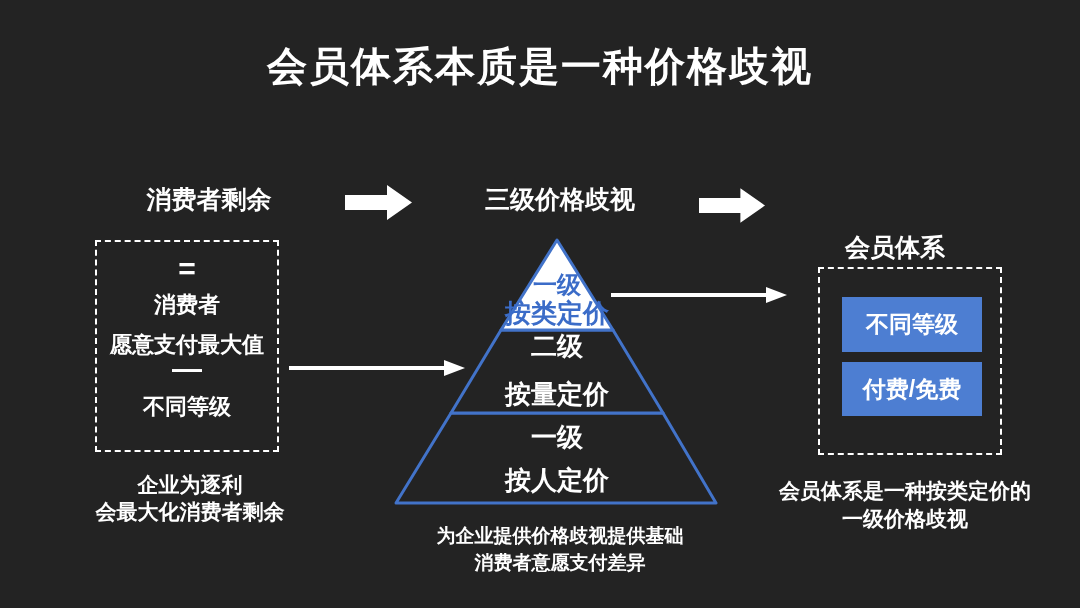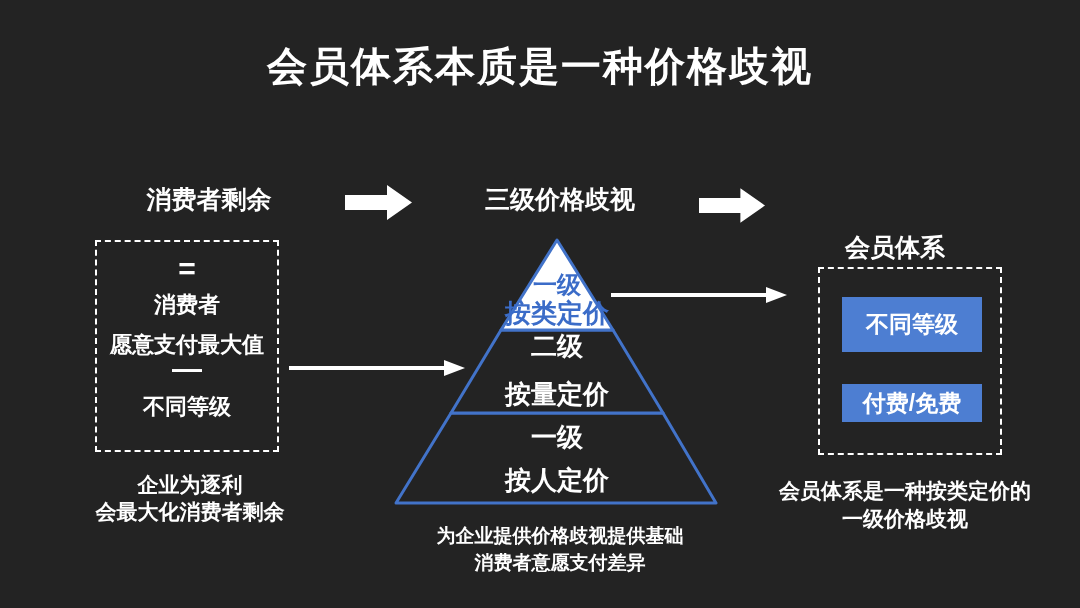--- a/index.html
+++ b/index.html
@@ -48,21 +48,21 @@
 
   .mid-caption{left:410px;top:522px;width:300px;font-size:19px;line-height:27px;}
 
   .right-box{left:818px;top:267px;width:184px;height:188px;}
   .chip{
     position:absolute;left:22px;width:140px;height:55px;
     background:#4d7ed2;color:#ffffff;font-size:23px;font-weight:bold;
     display:flex;align-items:center;justify-content:center;
   }
   .chip1{top:28px;}
-  .chip2{top:115px;height:38px;}
+  .chip2{top:93px;height:54px;}
 
   .right-caption{left:760px;top:477px;width:290px;font-size:21px;line-height:28px;}
 </style>
 </head>
 <body>
 
 <div class="abs ctr b title">会员体系本质是一种价格歧视</div>
 
 <div class="abs ctr b col-header hdr-left">消费者剩余</div>
 <div class="abs ctr b col-header hdr-mid">三级价格歧视</div>

